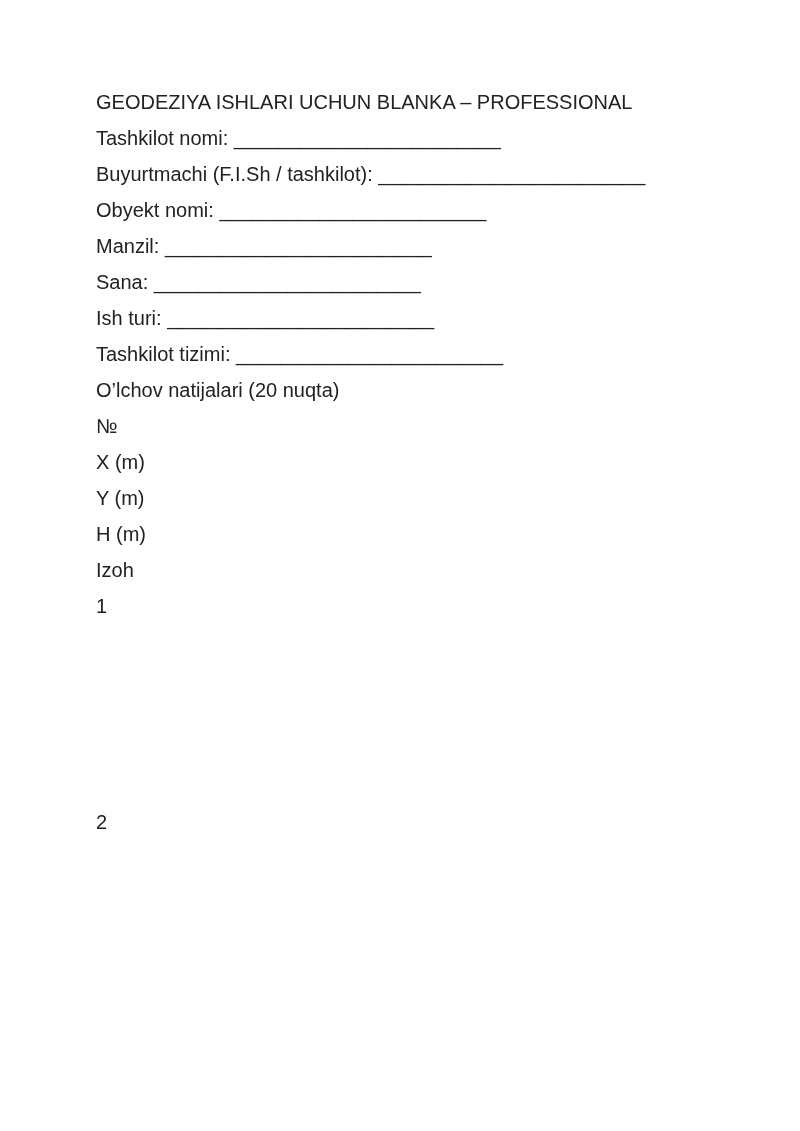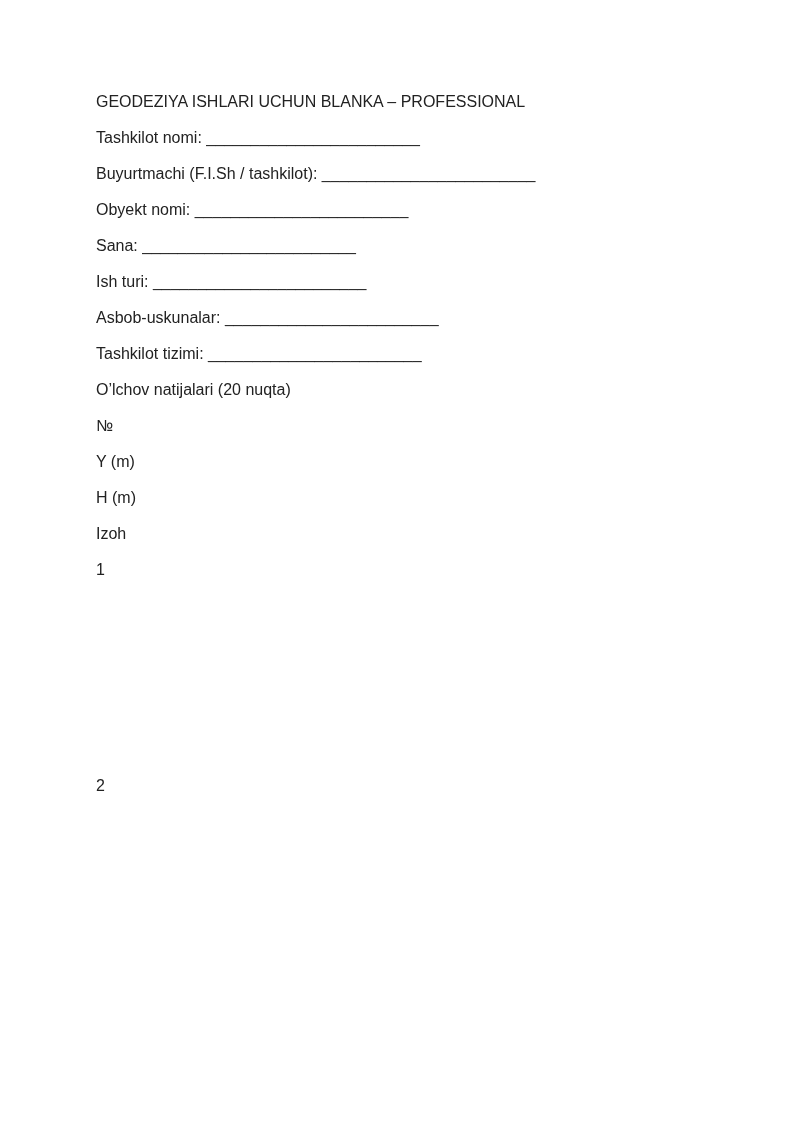--- a/index.html
+++ b/index.html
@@ -16,21 +16,21 @@
   }
   .page {
     box-sizing: border-box;
     width: 800px;
     height: 1131px;
     padding: 92px 60px 0 96px;
     background: #ffffff;
   }
   .line {
     margin: 0 0 16px 0;
-    font-size: 16px;
+    font-size: 20px;
     line-height: 20px;
     white-space: nowrap;
     color: #222222;
   }
   .line .blank {
     letter-spacing: 0;
     margin-top: 40px;
   }
   .spacer {
     min-height: 20px;
@@ -45,33 +45,34 @@
 <div class="page">
 
   <p class="line title">GEODEZIYA ISHLARI UCHUN BLANKA – PROFESSIONAL</p>
 
   <p class="line"><span>Tashkilot nomi:</span> <span class="blank">________________________</span></p>
 
   <p class="line"><span>Buyurtmachi (F.I.Sh / tashkilot):</span> <span class="blank">________________________</span></p>
 
   <p class="line"><span>Obyekt nomi:</span> <span class="blank">________________________</span></p>
 
+  <p class="line"><span>Manzil:</span> <span class="blank">________________________</span></p>
 
   <p class="line"><span>Sana:</span> <span class="blank">________________________</span></p>
 
   <p class="line"><span>Ish turi:</span> <span class="blank">________________________</span></p>
 
-  <p class="line"><span>Asbob-uskunalar:</span> <span class="blank">________________________</span></p>
 
 
   <p class="line"><span>Tashkilot tizimi:</span> <span class="blank">________________________</span></p>
 
   <p class="line">O’lchov natijalari (20 nuqta)</p>
 
   <p class="line">№</p>
+  <p class="line">X (m)</p>
   <p class="line">Y (m)</p>
   <p class="line">H (m)</p>
   <p class="line">Izoh</p>
 
   <p class="line">1</p>
 
   <p class="line spacer"></p>
   <p class="line spacer"></p>
   <p class="line spacer"></p>
   <p class="line spacer"></p>

